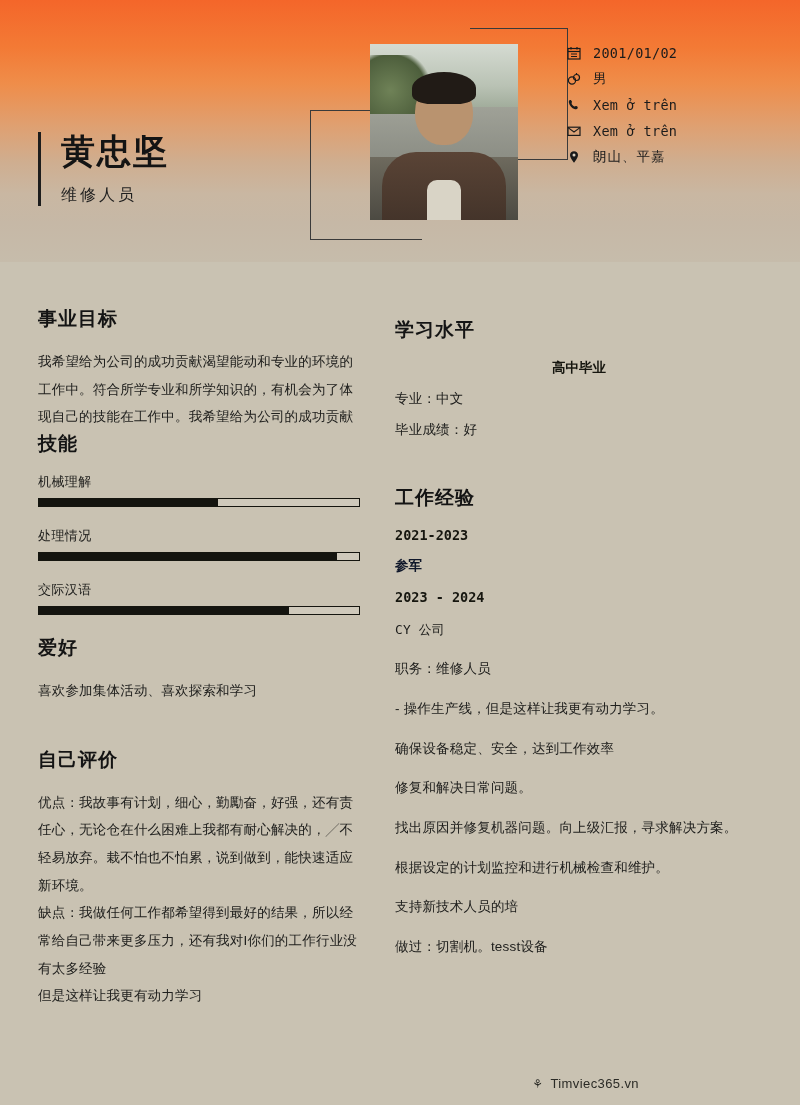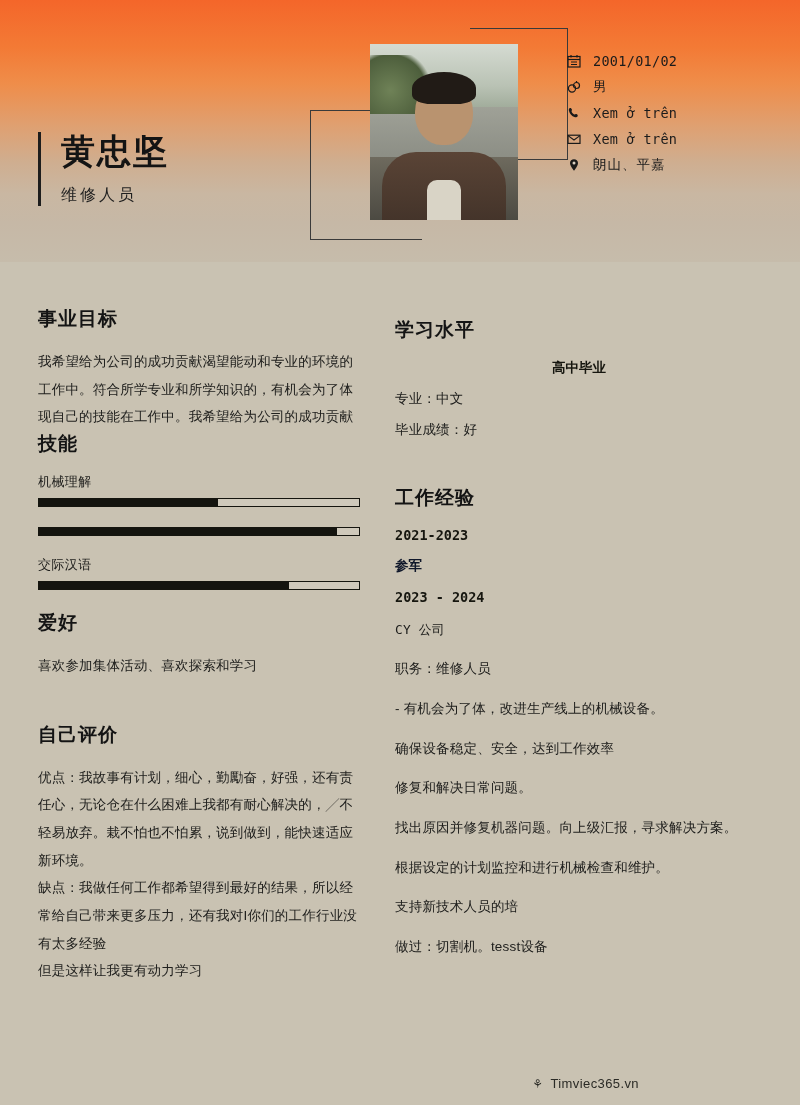--- a/index.html
+++ b/index.html
@@ -132,21 +132,21 @@
     width: 34px; height: 40px;
     background: #d9d4c6;
     border-radius: 10px 10px 0 0;
   }
   .tape-l { left: 436px; top: 36px; }
   .tape-r { left: 460px; top: 44px; background:#e0493a; }
   
   .contacts {
     position: absolute;
     left: 563px;
-    top: 48px;
+    top: 40px;
     z-index: 6;
   }
   .c-row {
     display: flex;
     align-items: center;
     height: 26px;
     margin-bottom: 0px;
   }
   .c-ico {
     width: 22px;
@@ -362,20 +362,21 @@
 
       <h2 class="sec sec-gap">技能</h2>
 
       <div>
         <div class="skill-label">机械理解</div>
         <div class="bar-outer">
           <div class="bar-fill" style="width:56%"></div>
         </div>
       </div>
       <div>
+        <div class="skill-label">处理情况</div>
         <div class="bar-outer">
           <div class="bar-fill" style="width:93%"></div>
         </div>
       </div>
       <div>
         <div class="skill-label">交际汉语</div>
         <div class="bar-outer">
           <div class="bar-fill" style="width:78%"></div>
         </div>
       </div>
@@ -396,21 +397,21 @@
       <p class="edu-line">专业：中文</p>
       <p class="edu-line">毕业成绩：好</p>
 
       <h2 class="sec" style="margin-top:46px">工作经验</h2>
 
       <p class="job-period">2021-2023</p>
       <p class="job-role-b">参军</p>
       <p class="job-period">2023 - 2024</p>
       <p class="job-line mono">CY 公司</p>
       <p class="job-line">职务：维修人员</p>
-      <p class="job-line">- 有机会为了体，改进生产线上的机械设备。</p>
+      <p class="job-line">- 操作生产线，但是这样让我更有动力学习。</p>
       <p class="job-line">确保设备稳定、安全，达到工作效率</p>
       <p class="job-line">修复和解决日常问题。</p>
       <p class="job-line">找出原因并修复机器问题。向上级汇报，寻求解决方案。</p>
       <p class="job-line">根据设定的计划监控和进行机械检查和维护。</p>
       <p class="job-line">支持新技术人员的培</p>
       <p class="job-line">做过：切割机。tesst设备</p>
     </div>
 
     <div class="footer">
       <span class="logo">⚘</span>

